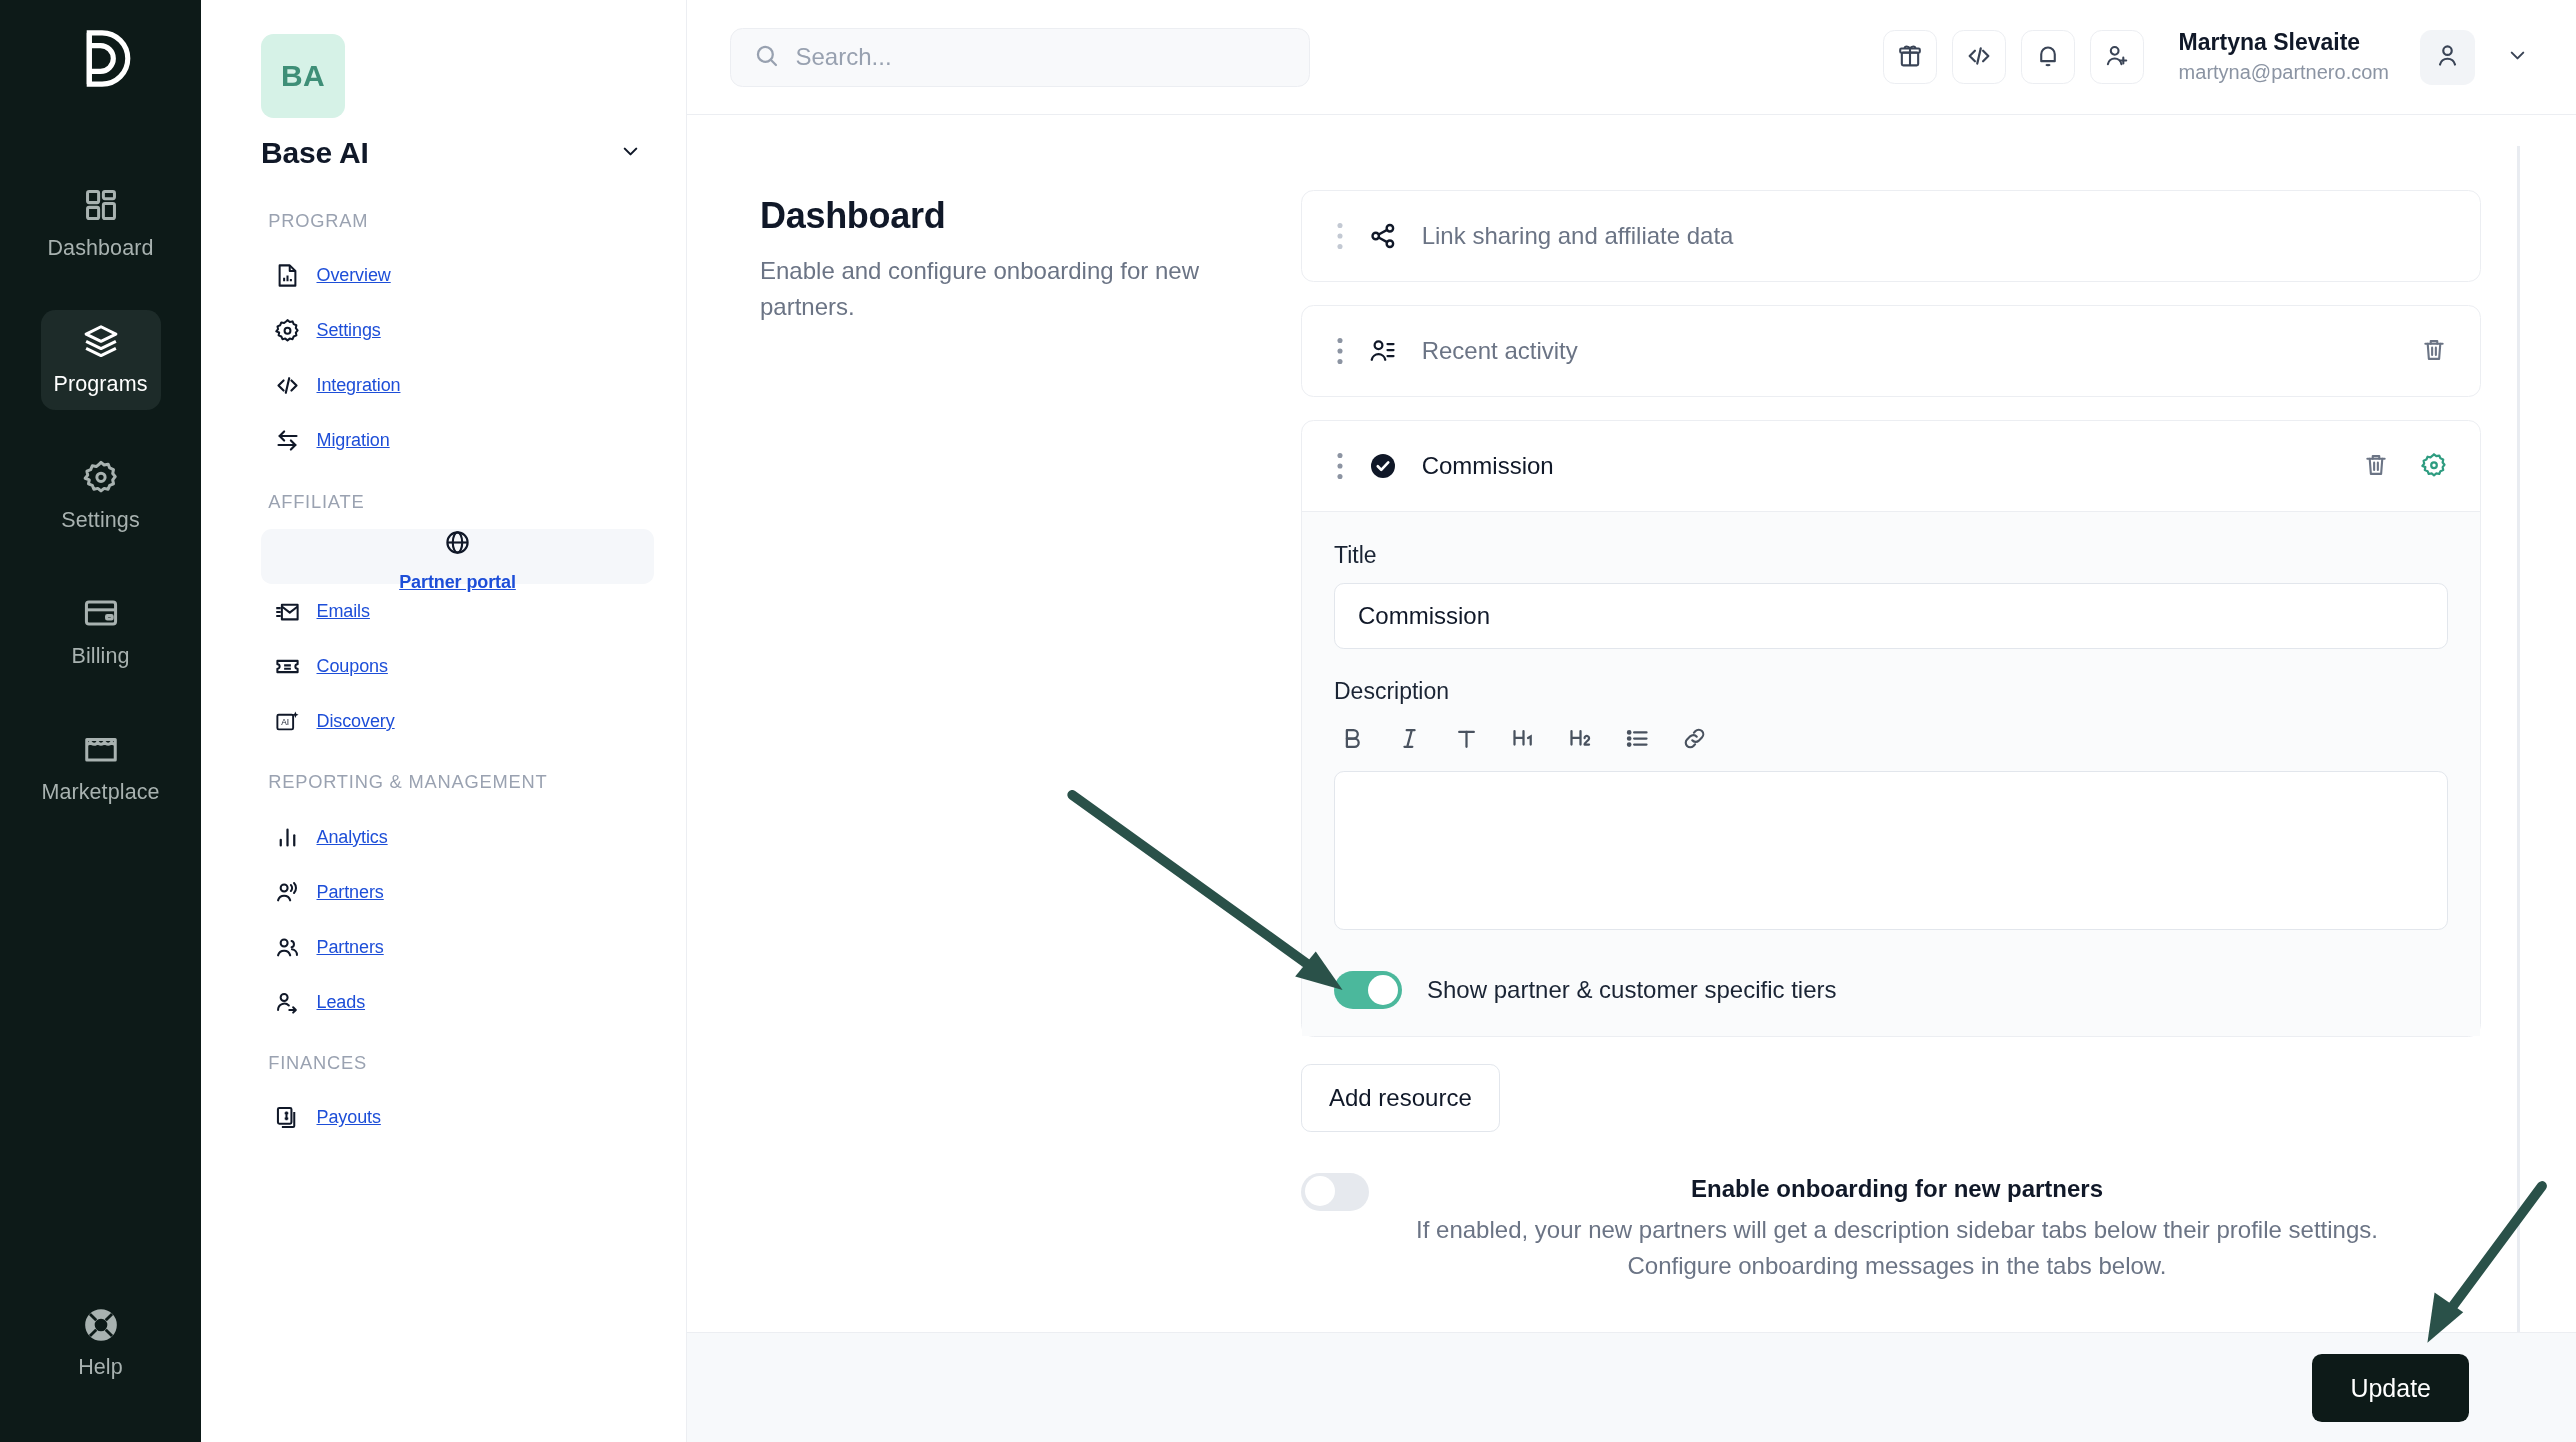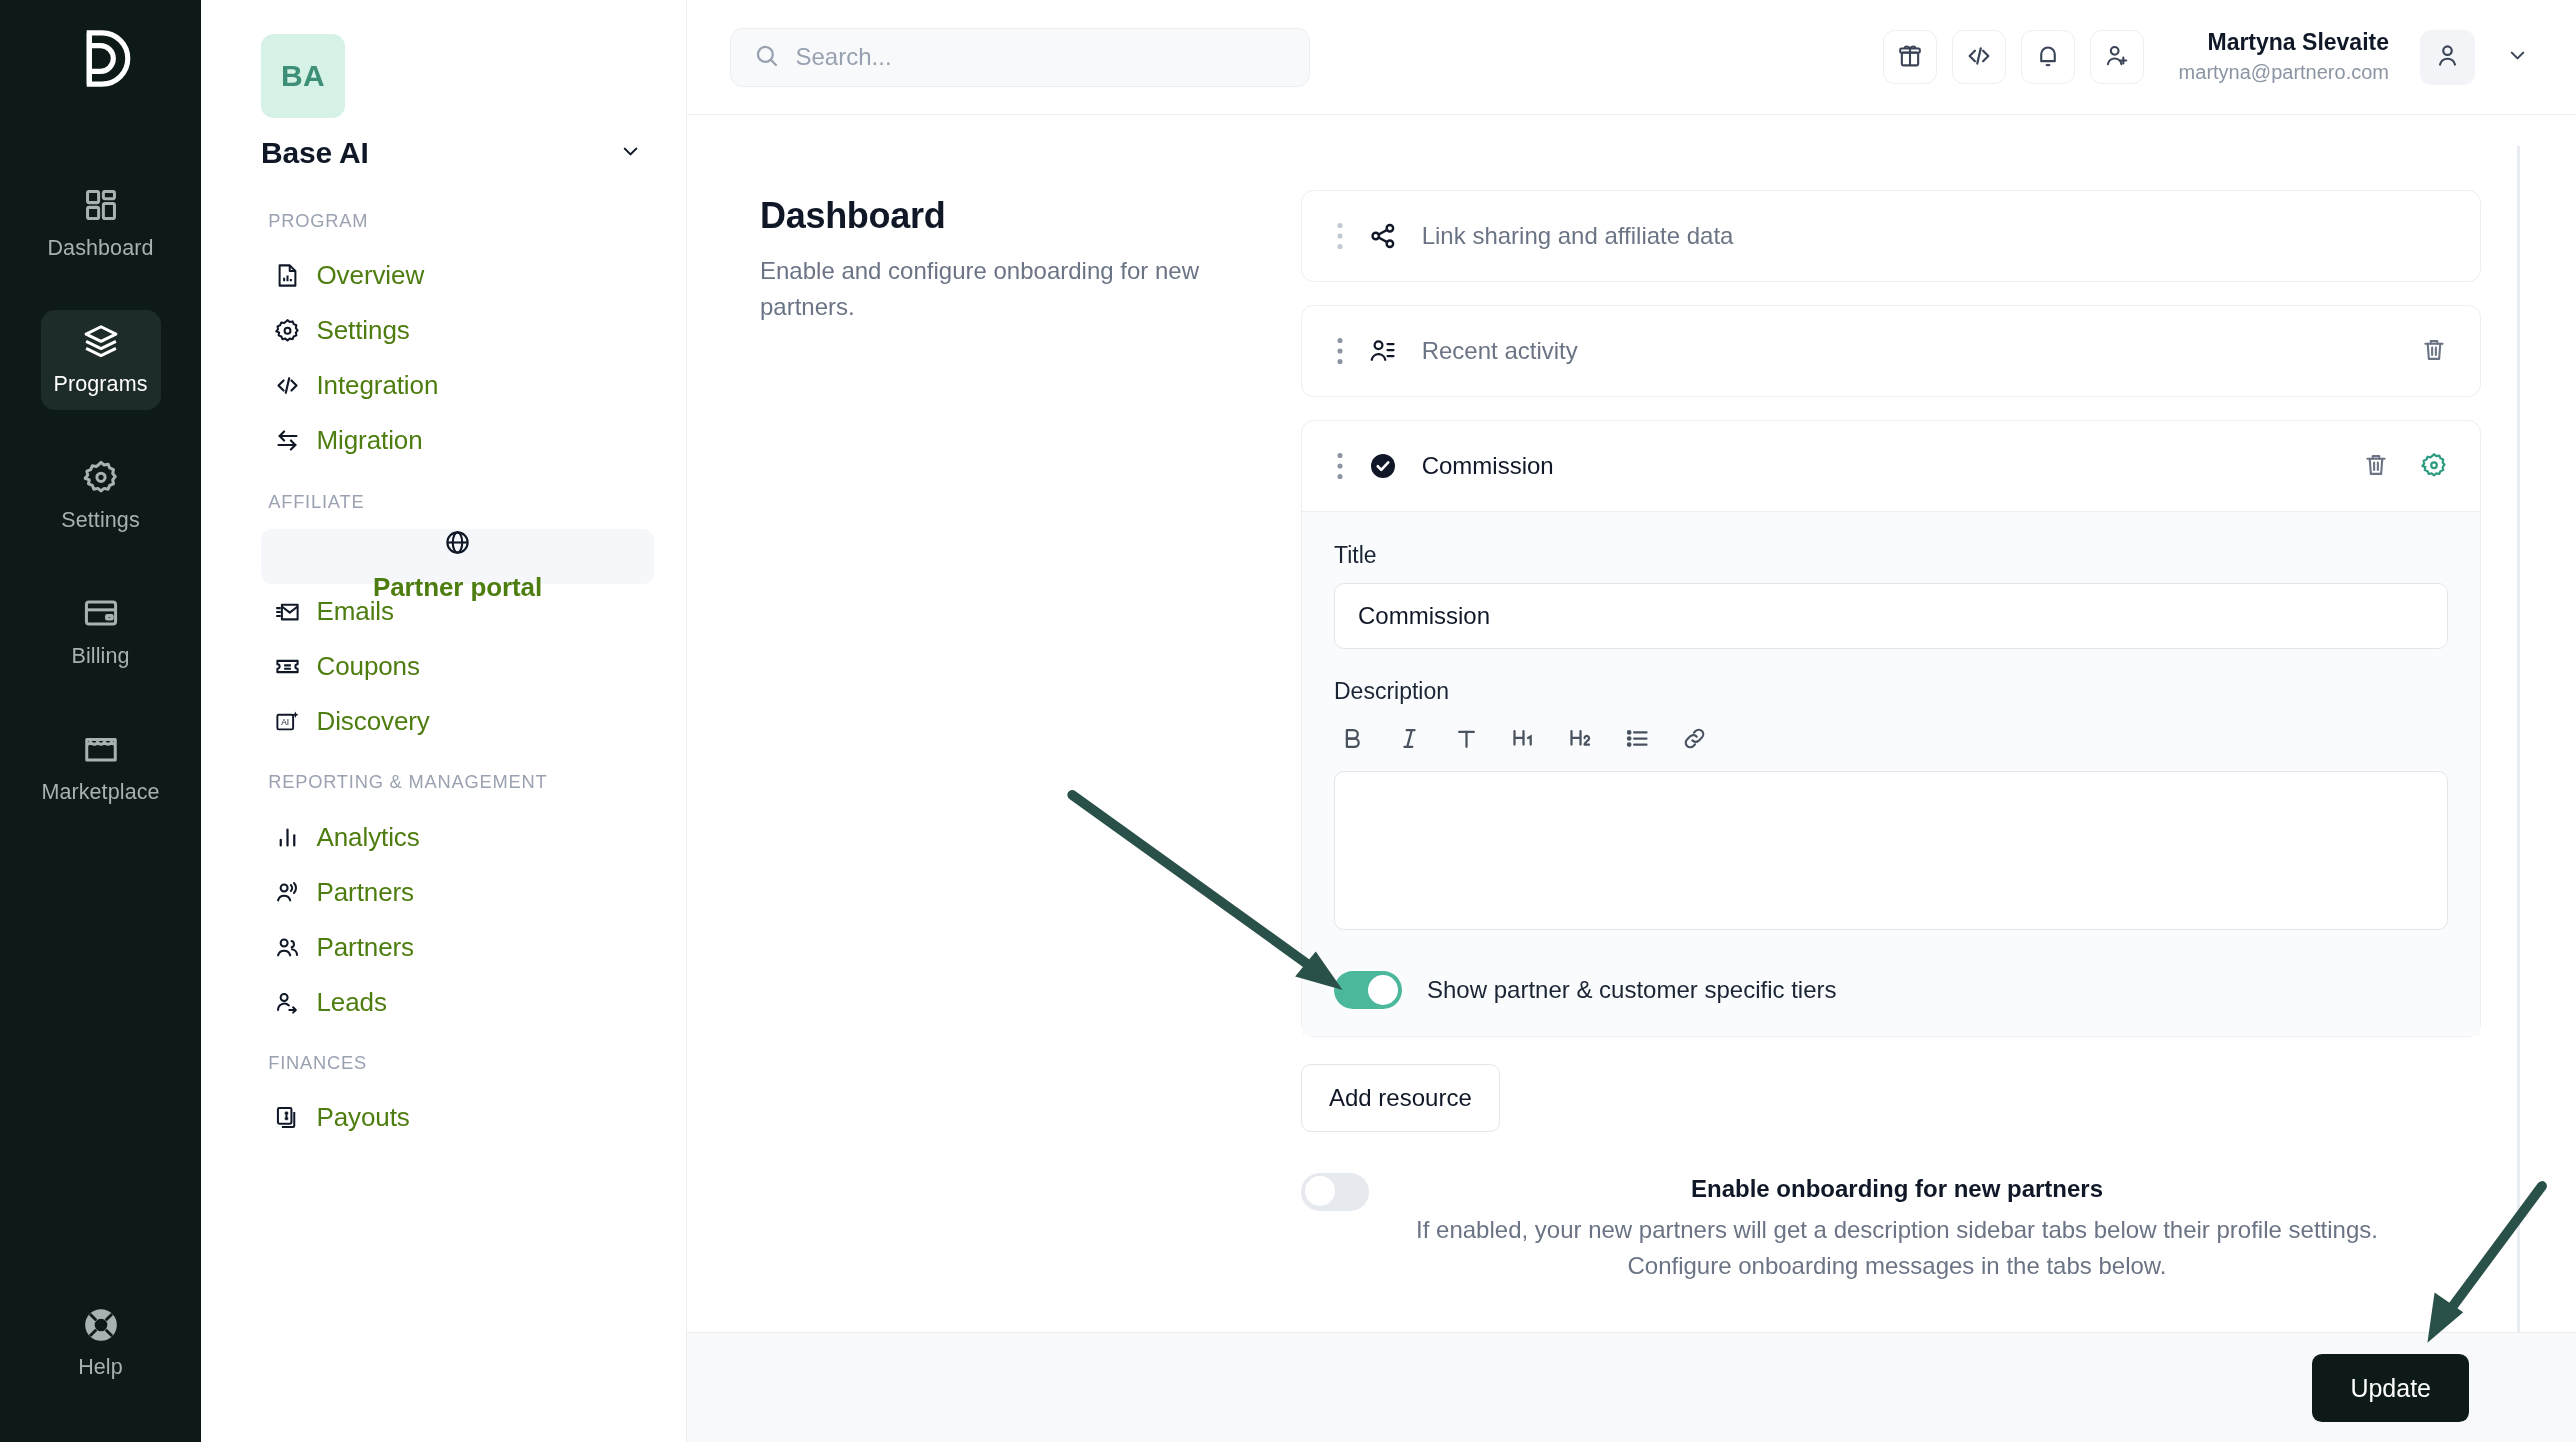--- a/index.html
+++ b/index.html
@@ -58,21 +58,21 @@
     line-height: 1.36;
   }
   .nav-item {
     display: flex; align-items: center; gap: 16px;
     height: 55px; padding: 0 12.5px; border-radius: 10.7px;
     cursor: pointer; color: #101828;
   }
   .nav-item.active { background: #F5F7FA; flex-direction: column; }
   .nav-item .nico { width: 27px; height: 27px; flex: 0 0 27px; display:flex; align-items:center; justify-content:center; }
   .nav-item .nico svg { width: 27px; height: 27px; }
-  .nav-text { font-size: 26px; color: #4d7c0f; letter-spacing: -0.1px; }
+  .nav-text { font-size: 18px; color: #1d4ed8; letter-spacing: -0.1px; text-decoration: underline; }
   .nav-item.active .nav-text { font-weight: 700; }
 
   
   .main { flex: 1 1 auto; height: 1443px; position: relative; background: #ffffff; }
   .topbar { height: 115px; display: flex; align-items: center; padding: 0 47px 0 43px; border-bottom: 1.8px solid #ECEEF2; }
   .search-box {
     width: 580px; height: 59px; background: #F8F9FB;
     border: 1.3px solid #ECEEF2; border-radius: 12.5px;
     display: flex; align-items: center; gap: 16px; padding: 0 21.5px;
   }
@@ -82,21 +82,21 @@
     font-family: inherit; font-size: 24px; color: #3A4456; width: 100%;
   }
   .search-input::placeholder { color: #98A1B0; }
   .top-right { margin-left: auto; display: flex; align-items: center; gap: 15px; }
   .icon-btn {
     width: 54px; height: 54px; border-radius: 11.6px;
     border: 1.3px solid #ECEEF2; background: #ffffff;
     display: flex; align-items: center; justify-content: center; cursor: pointer;
   }
   .icon-btn svg { width: 28px; height: 28px; }
-  .user-block { margin-left: 19.7px; text-align: right; line-height: 1.28; }
+  .user-block { margin-left: 19.7px; text-align: left; line-height: 1.28; }
   .user-name { font-size: 23px; font-weight: 700; color: #101828; }
   .user-mail { font-size: 20px; color: #8B94A3; margin-top: 2.7px; }
   .avatar-btn {
     width: 55px; height: 55px; border-radius: 11.6px; background: #F2F4F7;
     display:flex; align-items:center; justify-content:center; margin-left: 16px; cursor: pointer;
   }
   .avatar-btn svg { width: 29px; height: 29px; }
   .user-caret { margin-left: 16px; cursor:pointer; display:flex; align-items:center; }
   .user-caret svg { width: 23px; height: 23px; }
 

